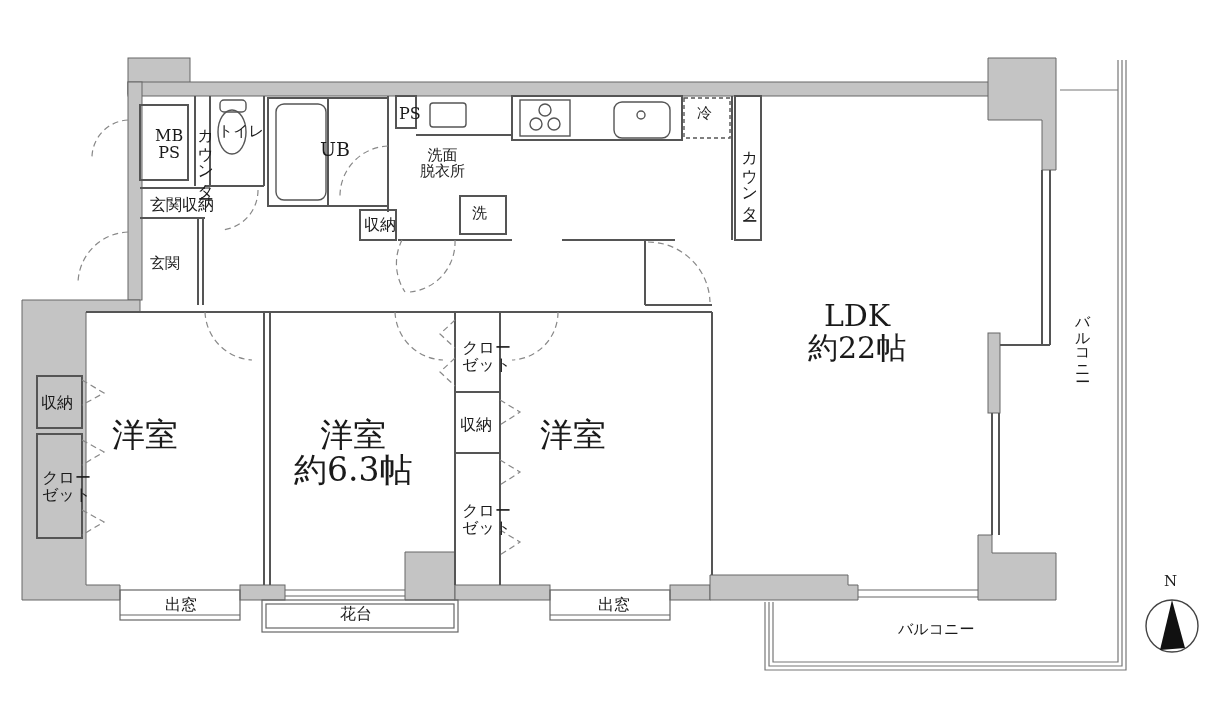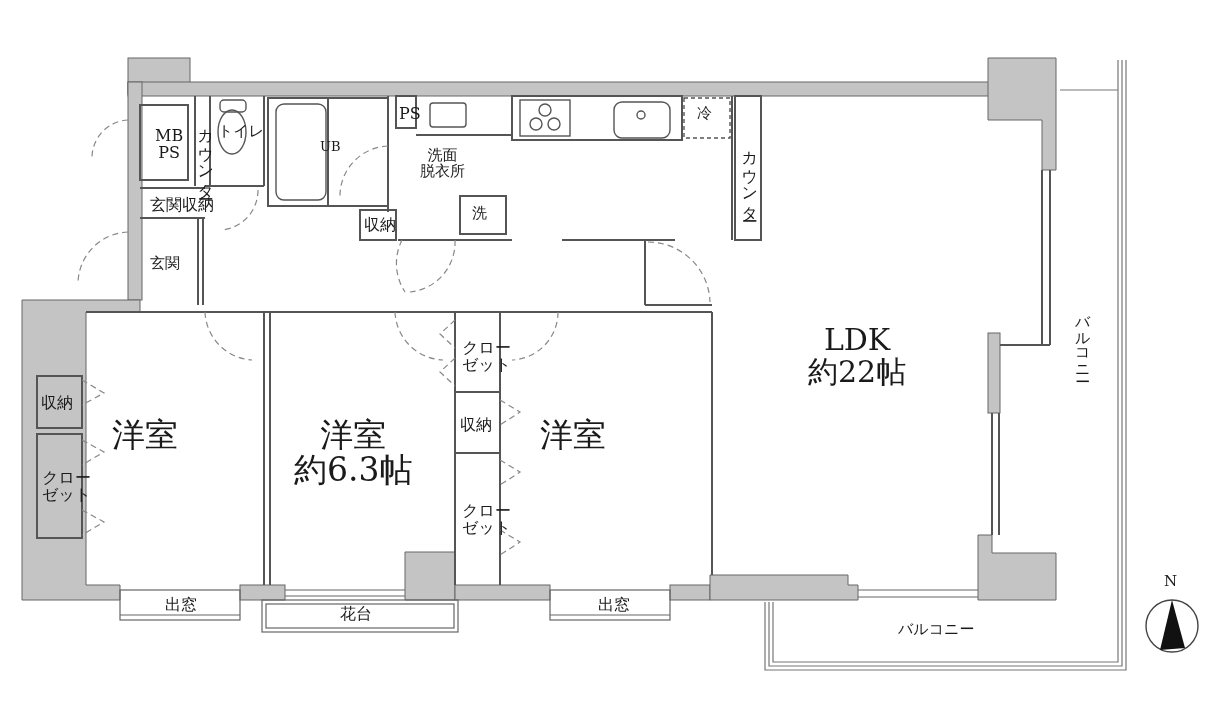--- a/index.html
+++ b/index.html
@@ -1,21 +1,21 @@
 <!DOCTYPE html>
 <html><head>
 <meta charset="utf-8">
 <style>
   html,body{margin:0;padding:0;background:#ffffff;}
   body{width:1220px;height:708px;position:relative;overflow:hidden;font-family:"DejaVu Serif","Liberation Serif",serif;color:#1a1a1a;}
   svg{position:absolute;left:0;top:0;}
   .lbl{position:absolute;white-space:nowrap;text-align:center;line-height:1.05;color:#1a1a1a;}
   .big{font-size:33px;}
-  .ldk{font-size:30px;margin-top:24px;}
-  .med{font-size:13px;}
+  .ldk{font-size:30px;}
+  .med{font-size:19px;}
   .sm{font-size:15px;}
   .xs{font-size:16px;}
   .vert{writing-mode:vertical-rl;}
 </style>
 </head>
 <body>
 
 <svg width="1220" height="708" viewBox="0 0 1220 708">
 
   <g fill="none" stroke="#777" stroke-width="1.2">

